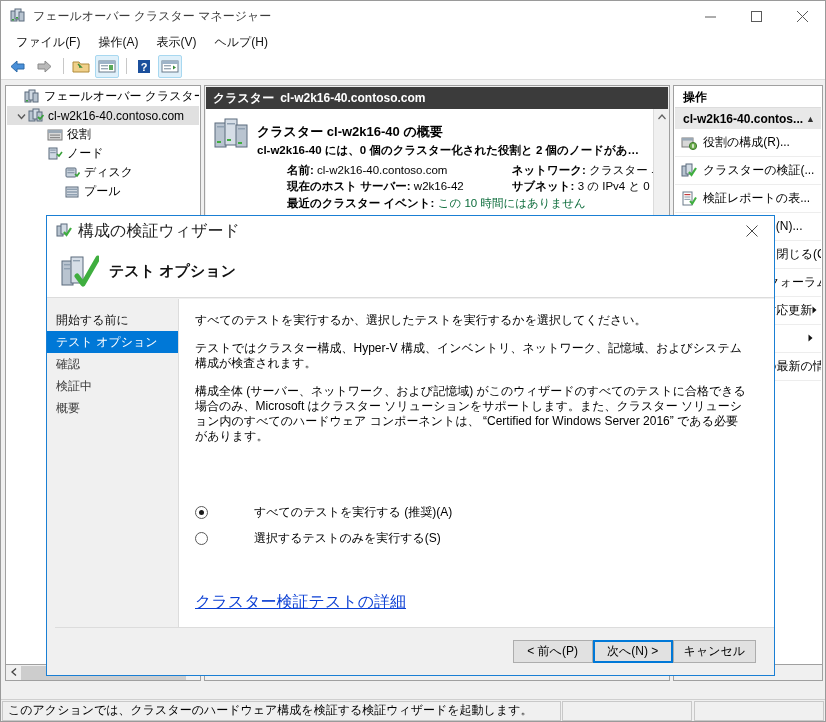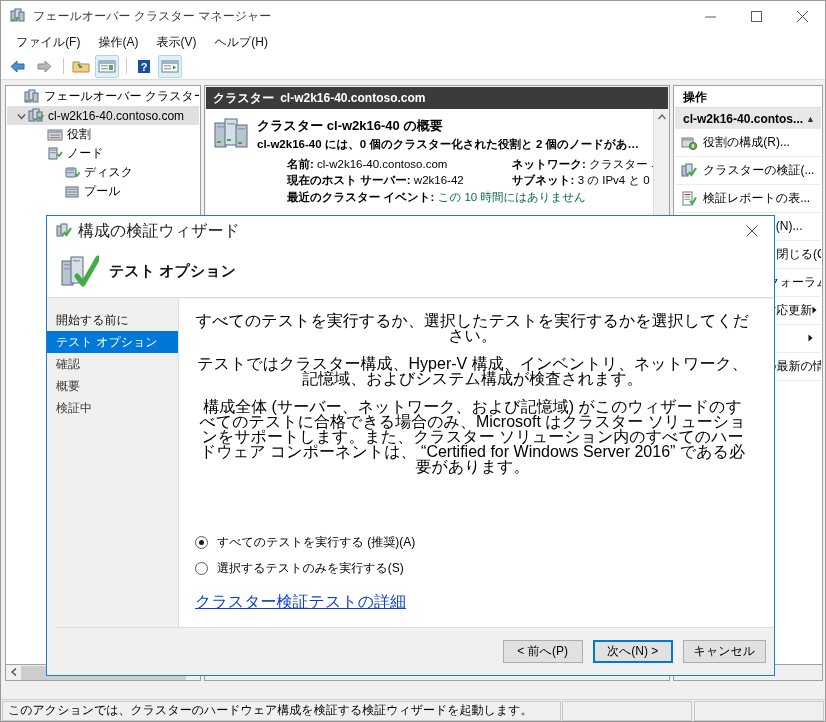--- a/index.html
+++ b/index.html
@@ -95,21 +95,21 @@
     display: flex; align-items: center; padding-left: 7px;
     font-size: 12px; font-weight: bold;
   }
   .cp-header .mono { font-weight: bold; }
   .cp-body {
     position: absolute; left: 1px; top: 23px; right: 16px; bottom: 1px;
     background: #ffffff; overflow: hidden;
   }
   .summary-wrap { padding: 8px 6px 0 8px; display: flex; }
   .srv-icon { width: 36px; height: 34px; flex: none; margin-right: 7px; position: relative; }
-  .sum-h1 { font-size: 13px; font-weight: bold; margin: 0 0 2px 0; white-space: nowrap; }
+  .sum-h1 { font-size: 13px; font-weight: bold; margin: 6px 0 2px 0; white-space: nowrap; }
   .sum-h2 { font-size: 11.5px; font-weight: bold; margin: 0 0 4px 0; white-space: nowrap; }
   .sum-grid { display: flex; gap: 18px; }
   .sum-col { }
   .sum-row { font-size: 11.5px; line-height: 16px; white-space: nowrap; margin-left: 30px; }
   .sum-row b { font-weight: bold; }
   .sum-row span.v { font-weight: normal; }
   .ev-link { color: #0b6b3a; }
 
   
   .cp-vscroll {
@@ -210,44 +210,44 @@
   .wz-step {
     height: 22px; display: flex; align-items: center; padding-left: 9px;
     font-size: 12px; color: #3a3a3a; white-space: nowrap;
   }
   .wz-step.active { background: #0078d7; color: #ffffff; }
   .wz-step.done { color: #111; }
 
   .wz-content {
     flex: 1; background: #ffffff; padding: 14px 16px 0 16px; position: relative;
   }
-  .wz-p { font-size: 16px; color: #000; line-height: 15px; margin: 0 8px 13px 0; text-align: center; }
+  .wz-p { font-size: 12px; color: #000; line-height: 15px; margin: 0 8px 13px 0; }
   .wz-p.tight { line-height: 15px; }
   .radio-group { margin-top: 55px; }
-  .radio-row { display: flex; align-items: center; height: 26px; }
+  .radio-row { display: flex; align-items: center; height: 26px; gap: 37px; }
   .radio {
     width: 13px; height: 13px; border-radius: 50%;
     border: 1px solid #5a5a5a; background: #fff; margin-right: 9px;
     position: relative; flex: none;
   }
   .radio.on::after {
     content: ""; position: absolute; left: 3px; top: 3px;
     width: 5px; height: 5px; border-radius: 50%; background: #1a1a1a;
   }
   .radio-label { font-size: 12px; color: #000; white-space: nowrap; }
   .wz-link {
     position: absolute; left: 16px; bottom: 14px;
     font-size: 16px; color: #0b3fd4; text-decoration: underline; cursor: pointer;
   }
 
   .wz-footer {
     position: absolute; left: 8px; right: 0; bottom: 0; height: 48px;
     background: #f0f0f0; border-top: 1px solid #dcdcdc;
     display: flex; align-items: center; justify-content: flex-end;
-    padding-right: 8px; gap: 10px;
+    padding-right: 18px; 
   }
   .btn {
     min-width: 80px; height: 23px; padding: 0 10px;
     background: #e1e1e1; border: 1px solid #adadad;
     font-size: 12px; color: #000; display: flex; align-items: center; justify-content: center;
     white-space: nowrap;
   }
   .btn.default { border: 2px solid #0078d7; background: #e1e1e1; }
 </style>
 </head>
@@ -663,24 +663,24 @@
         <div class="wz-step done">
           <span>開始する前に</span>
         </div>
         <div class="wz-step active">
           <span>テスト オプション</span>
         </div>
         <div class="wz-step">
           <span>確認</span>
         </div>
         <div class="wz-step">
-          <span>概要</span>
+          <span>検証中</span>
         </div>
         <div class="wz-step">
-          <span>検証中</span>
+          <span>概要</span>
         </div>
       </div>
 
       <div class="wz-content">
         <p class="wz-p">すべてのテストを実行するか、選択したテストを実行するかを選択してください。</p>
         <p class="wz-p">テストではクラスター構成、Hyper-V 構成、インベントリ、ネットワーク、記憶域、およびシステム構成が検査されます。</p>
         <p class="wz-p tight">構成全体 (サーバー、ネットワーク、および記憶域) がこのウィザードのすべてのテストに合格できる場合のみ、Microsoft はクラスター ソリューションをサポートします。また、クラスター ソリューション内のすべてのハードウェア コンポーネントは、 “Certified for Windows Server 2016” である必要があります。</p>
 
         <div class="radio-group">
           <div class="radio-row">

